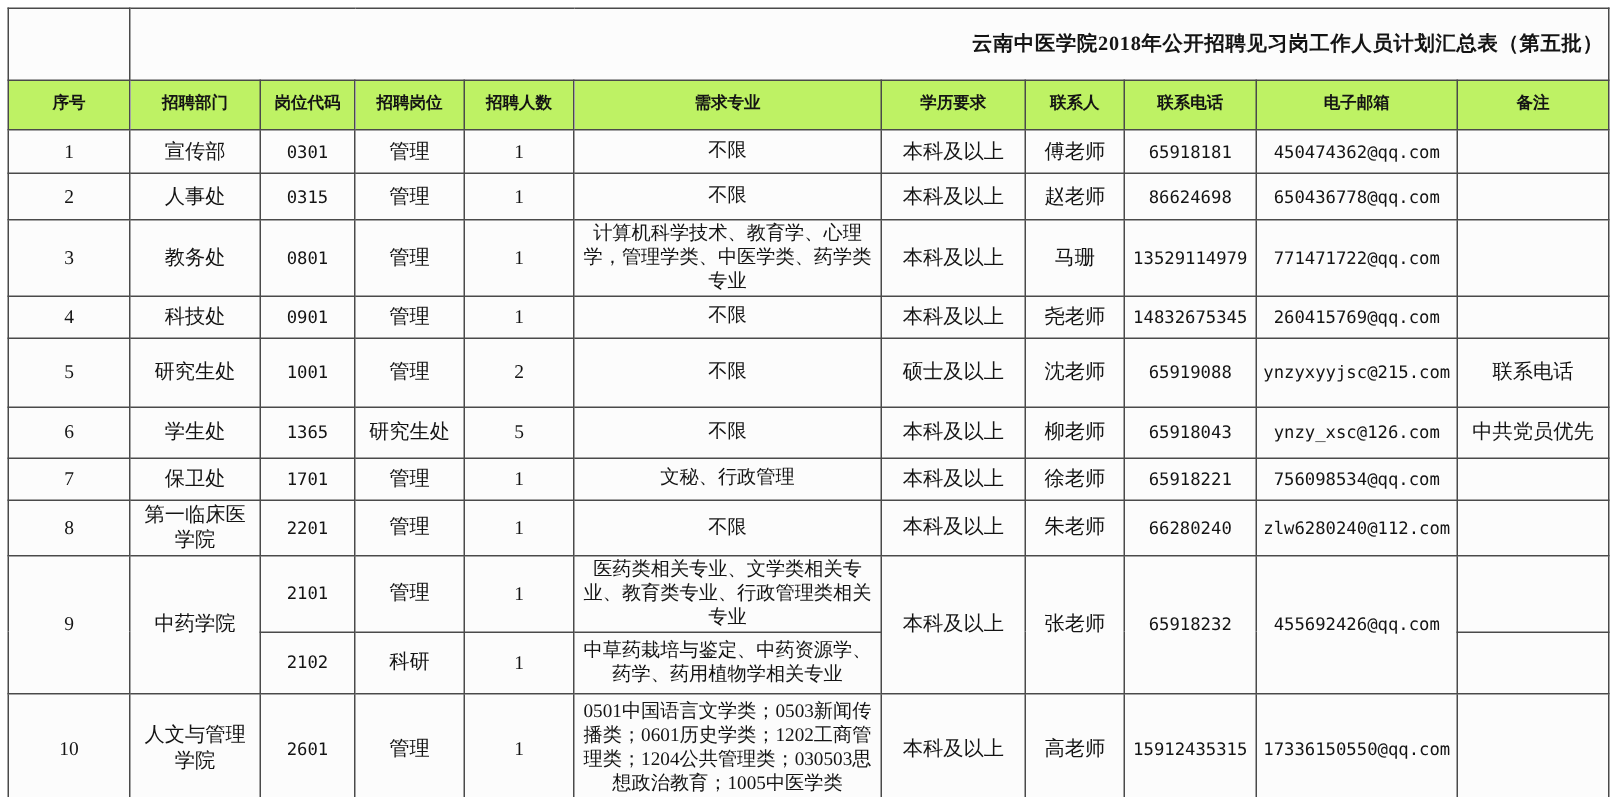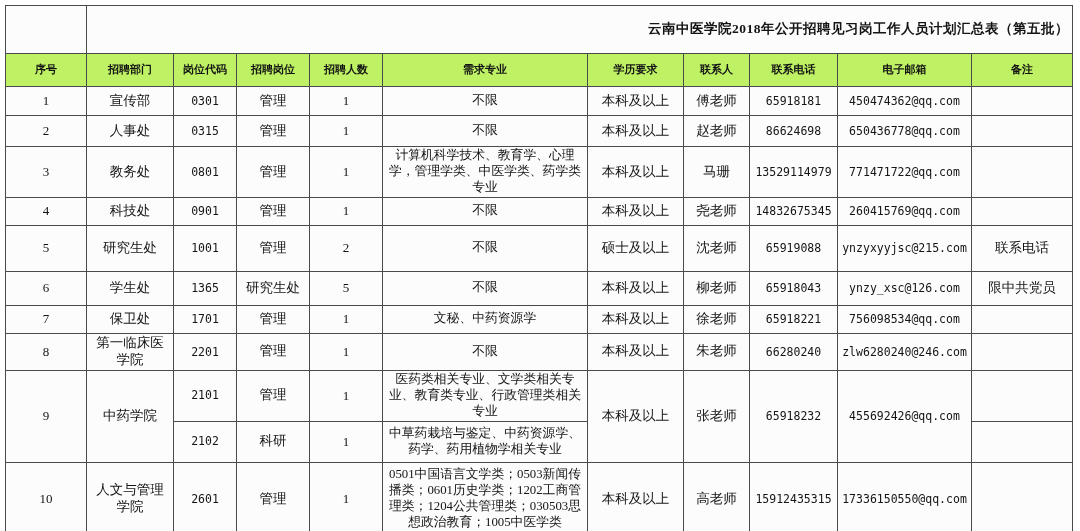--- a/index.html
+++ b/index.html
@@ -156,46 +156,46 @@
         <td class="col-0">6</td>
         <td class="col-1">学生处</td>
         <td class="col-2">1365</td>
         <td class="col-3">研究生处</td>
         <td class="col-4">5</td>
         <td class="col-5">不限</td>
         <td class="col-6">本科及以上</td>
         <td class="col-7">柳老师</td>
         <td class="col-8">65918043</td>
         <td class="col-9">ynzy_xsc@126.com</td>
-        <td class="col-10">限中共党员</td>
+        <td class="col-10">中共党员优先</td>
       </tr>
       <tr style="height: 28px;">
         <td class="col-0">7</td>
         <td class="col-1">保卫处</td>
         <td class="col-2">1701</td>
         <td class="col-3">管理</td>
         <td class="col-4">1</td>
-        <td class="col-5">文秘、中药资源学</td>
+        <td class="col-5">文秘、行政管理</td>
         <td class="col-6">本科及以上</td>
         <td class="col-7">徐老师</td>
         <td class="col-8">65918221</td>
         <td class="col-9">756098534@qq.com</td>
         <td class="col-10"></td>
       </tr>
       <tr style="height: 29px;">
         <td class="col-0">8</td>
         <td class="col-1">第一临床医学院</td>
         <td class="col-2">2201</td>
         <td class="col-3">管理</td>
         <td class="col-4">1</td>
         <td class="col-5">不限</td>
         <td class="col-6">本科及以上</td>
         <td class="col-7">朱老师</td>
         <td class="col-8">66280240</td>
-        <td class="col-9">zlw6280240@246.com</td>
+        <td class="col-9">zlw6280240@112.com</td>
         <td class="col-10"></td>
       </tr>
       <tr style="height: 44px;">
         <td class="col-0" rowspan="2">9</td>
         <td class="col-1" rowspan="2">中药学院</td>
         <td class="col-2">2101</td>
         <td class="col-3">管理</td>
         <td class="col-4">1</td>
         <td class="col-5">医药类相关专业、文学类相关专业、教育类专业、行政管理类相关专业</td>
         <td class="col-6" rowspan="2">本科及以上</td>

